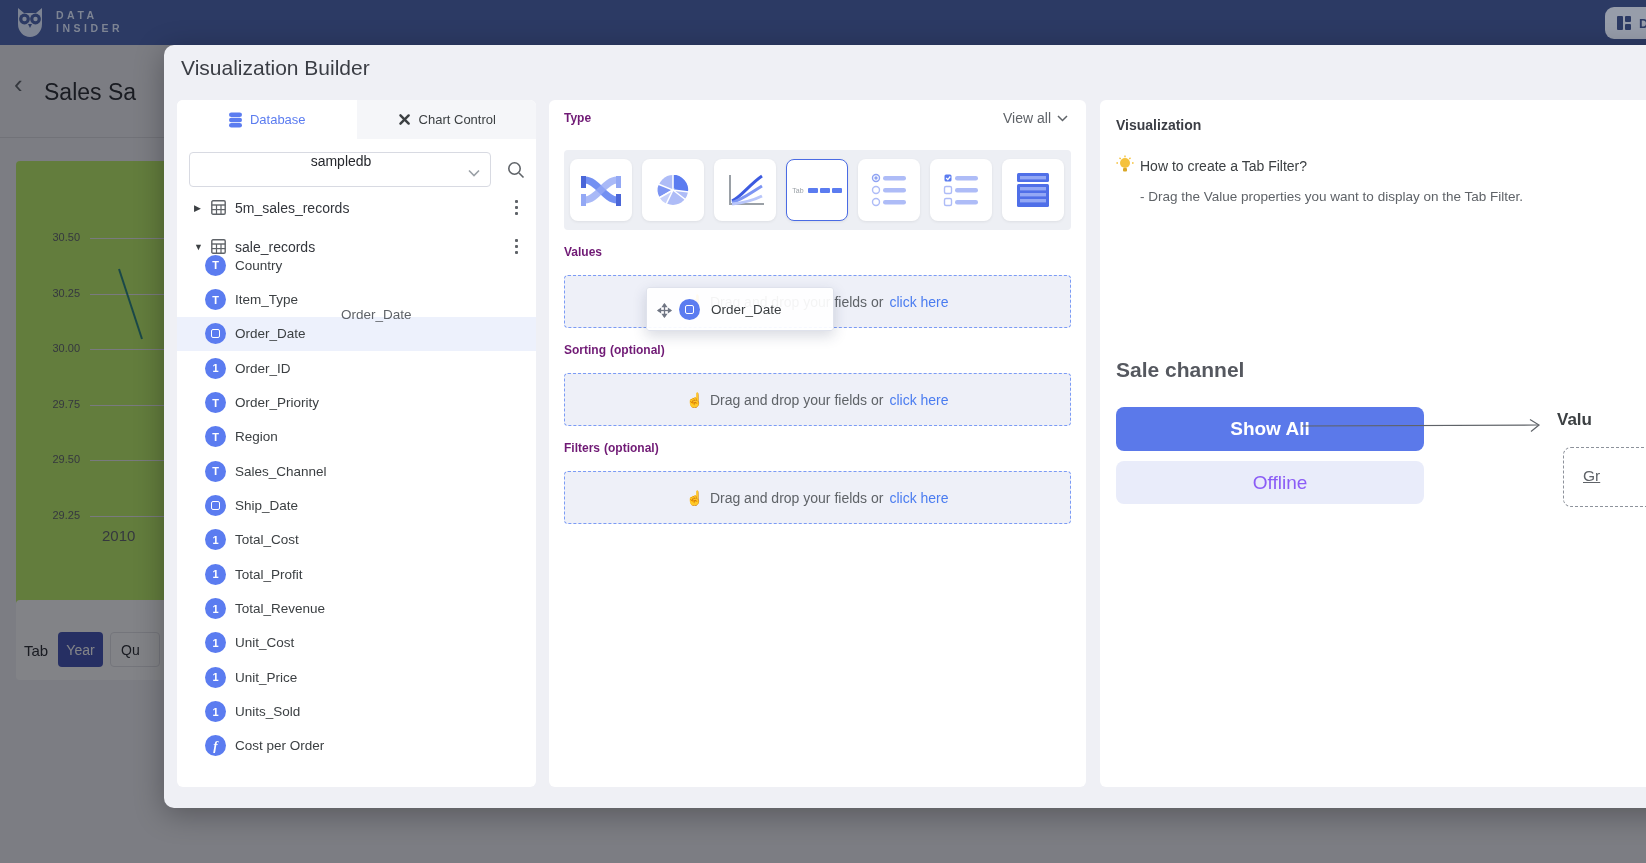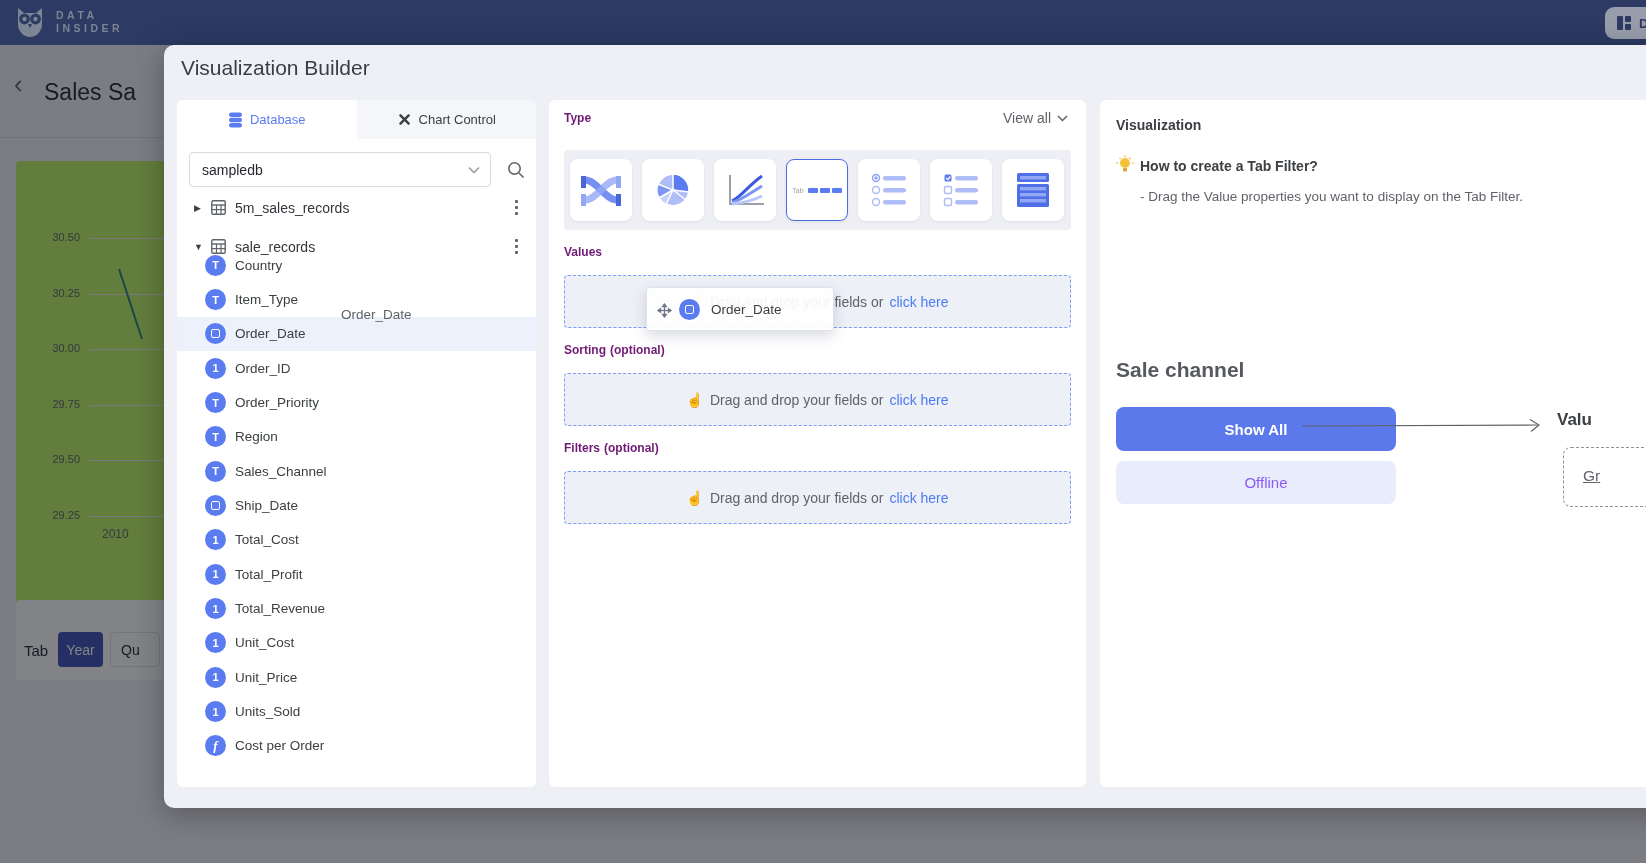--- a/index.html
+++ b/index.html
@@ -13,42 +13,42 @@
   .nav-btn { position:absolute; left:1605px; top:7px; width:120px; height:32px; background:#979daa; border-radius:9px; display:flex; align-items:center; gap:7px; padding-left:11px; color:#2c3a64; font-size:13px; font-weight:bold; }
 
   
   .bgpage { position:absolute; left:0; top:45px; width:100%; height:818px; background:#f2f3f7; z-index:0; }
   .bg-back { position:absolute; left:14px; top:26px; font-size:26px; color:#5f6368; line-height:26px; }
   .bg-title { position:absolute; left:44px; top:34px; font-size:23px; color:#26282d; }
   .bg-divider { position:absolute; left:0; top:92px; width:100%; height:1px; background:#dcdce0; }
   .bg-card1 { position:absolute; left:16px; top:116px; width:200px; height:445px; background:#bef264; border-radius:4px; }
   .ytick { position:absolute; left:2px; width:62px; text-align:right; font-size:11px; color:#5f6368; }
   .gline { position:absolute; left:74px; width:120px; height:1px; background:#ececef; }
-  .xtick { position:absolute; left:86px; top:366px; font-size:12px; color:#5f6368; }
+  .xtick { position:absolute; left:86px; top:366px; font-size:15px; color:#5f6368; }
   .bg-card2 { position:absolute; left:16px; top:555px; width:200px; height:80px; background:#fff; border-radius:4px; }
   .bg-tab-label { position:absolute; left:8px; top:42px; font-size:15px; color:#26282d; }
   .bg-year-btn { position:absolute; left:42px; top:32px; width:45px; height:35px; background:#3f51b5; border-radius:4px; color:#fff; font-size:14px; display:flex; align-items:center; justify-content:center; }
   .bg-qu-btn { position:absolute; left:94px; top:32px; width:50px; height:35px; background:#fff; border:1px solid #e2e2e6; border-radius:4px; color:#26282d; font-size:14px; display:flex; align-items:center; padding-left:10px; }
 
   .overlay { position:absolute; left:0; top:45px; width:100%; height:818px; background:rgba(15,17,24,0.52); z-index:2; }
 
   
   .modal { position:absolute; left:128px; top:45px; width:1518px; height:763px; background:#eff0f5; border-radius:10px 0 0 10px; z-index:3; box-shadow:0 6px 30px rgba(0,0,0,.3);margin-left:36px; }
   .modal-title { position:absolute; left:17px; top:11px; font-size:21px; font-weight:500; color:#3a3d44; }
   .card { position:absolute; top:55px; height:687px; background:#fff; border-radius:6px; }
   .card-left   { left:13px;  width:359px; }
   .card-middle { left:385px; width:537px; }
   .card-right  { left:936px; width:640px; }
 
   
   .ltabs { position:absolute; left:0; top:0; width:100%; height:39px; display:flex; }
   .ltab { flex:1; display:flex; align-items:center; justify-content:center; gap:7px; font-size:13px; font-weight:normal; cursor:pointer; }
   .ltab.active { background:#fff; color:#5b7cf0; border-radius:6px 0 0 0; }
   .ltab.inactive { background:#f5f6f9; color:#3c4043; border-radius:0 6px 0 0; }
-  .db-select { position:absolute; left:12px; top:52px; width:302px; height:35px; border:1px solid #d8dae2; border-radius:4px; background:#fff; display:flex; align-items:center; padding:0 10px 0 12px; font-size:14px; color:#26282d; }
+  .db-select { position:absolute; left:12px; top:52px; width:302px; height:35px; border:1px solid #d8dae2; border-radius:4px; background:#fff; display:flex; align-items:center; padding:0 10px 0 12px; font-size:14px; color:#26282d;flex-direction:column; }
   .db-select .chev { margin-left:auto; }
   .search-ico { position:absolute; left:330px; top:61px; }
 
   .trow { position:absolute; left:0; width:100%; height:34px; display:flex; align-items:center; cursor:pointer; }
   .caret { position:absolute; left:17px; font-size:9px; color:#3c4043; }
   .tbl-ico { position:absolute; left:34px; top:9px; }
   .tname { position:absolute; left:58px; font-size:14px; color:#33363c; }
   .kebab { position:absolute; right:18px; top:9px; display:flex; flex-direction:column; gap:3px; cursor:pointer; }
   .kebab i { width:3px; height:3px; background:#5f6368; border-radius:1px; }
 
@@ -78,25 +78,25 @@
   .hand { color:#8a8f98; font-size:14px; }
 
   .ghost { position:absolute; left:97px; top:187px; width:188px; height:44px; background:rgba(255,255,255,.93); border:1px solid #dfe2ec; border-radius:3px; box-shadow:0 5px 14px rgba(40,50,90,.18); display:flex; align-items:center; z-index:2; }
   .ghost .gico { margin-left:32px; width:21px; height:21px; border-radius:50%; background:#5b7cf0; display:flex; align-items:center; justify-content:center; }
   .ghost .gico i { width:9px; height:9px; border:1.6px solid #fff; border-radius:2px; }
   .ghost .gtxt { margin-left:11px; font-size:13.5px; color:#3c4043; }
   .moveico { position:absolute; left:9px; top:14px; }
 
   
   .viz-header { position:absolute; left:16px; top:17px; font-size:14px; font-weight:bold; color:#3b3e45; }
-  .tip-title { position:absolute; left:40px; top:58px; font-size:14px; font-weight:bold; color:#3c4043; }
+  .tip-title { position:absolute; left:40px; top:58px; font-size:14px; font-weight:normal; color:#3c4043; }
   .tip-body { position:absolute; left:40px; top:89px; font-size:13.5px; color:#5f6368; }
   .bulb { position:absolute; left:16px; top:55px; }
   .viz-title { position:absolute; left:16px; top:258px; font-size:21px; font-weight:bold; color:#55585f; }
-  .tabval { position:absolute; left:16px; width:280px; border-radius:8px; display:flex; align-items:center; justify-content:center; font-size:15px; cursor:pointer; }
+  .tabval { position:absolute; left:16px; width:308px; border-radius:8px; display:flex; align-items:center; justify-content:center; font-size:19px; cursor:pointer; }
   .tabval.primary { top:307px; height:44px; background:#5b79ea; color:#fff; font-weight:bold; }
   .tabval.plain1 { top:361px; height:43px; background:#e9ecfa; color:#8b5cf6;padding-left:20px; }
   .tabval.plain2 { top:415px; height:43px; background:#e9ecfa; color:#1f232b; }
   .anno-arrow { position:absolute; left:202px; top:318px; }
   .anno-label { position:absolute; left:457px; top:310px; font-size:17px; font-weight:bold; color:#3c4043; white-space:nowrap; }
   .anno-box { position:absolute; left:463px; top:347px; width:180px; height:60px; border:1.5px dashed #8d929b; border-radius:8px; }
   .anno-box span { position:absolute; left:19px; top:19px; font-size:15.5px; color:#5f6368; text-decoration:underline; white-space:nowrap; }
 </style>
 </head>
 <body>

